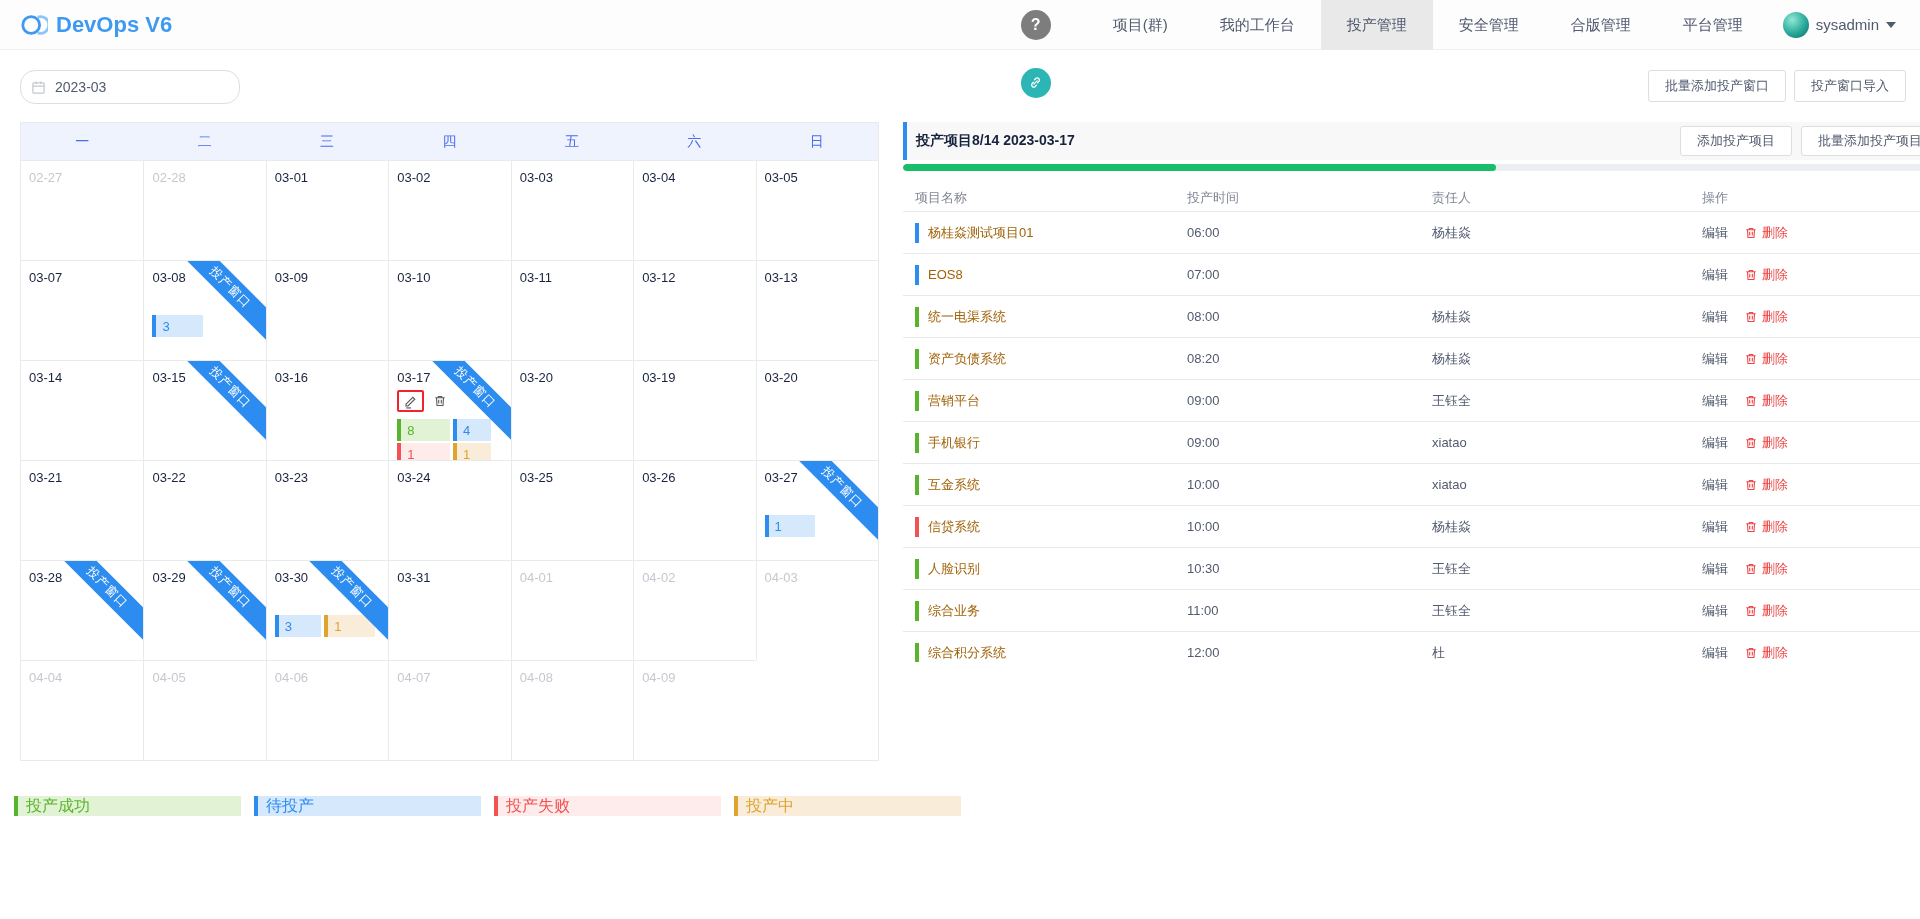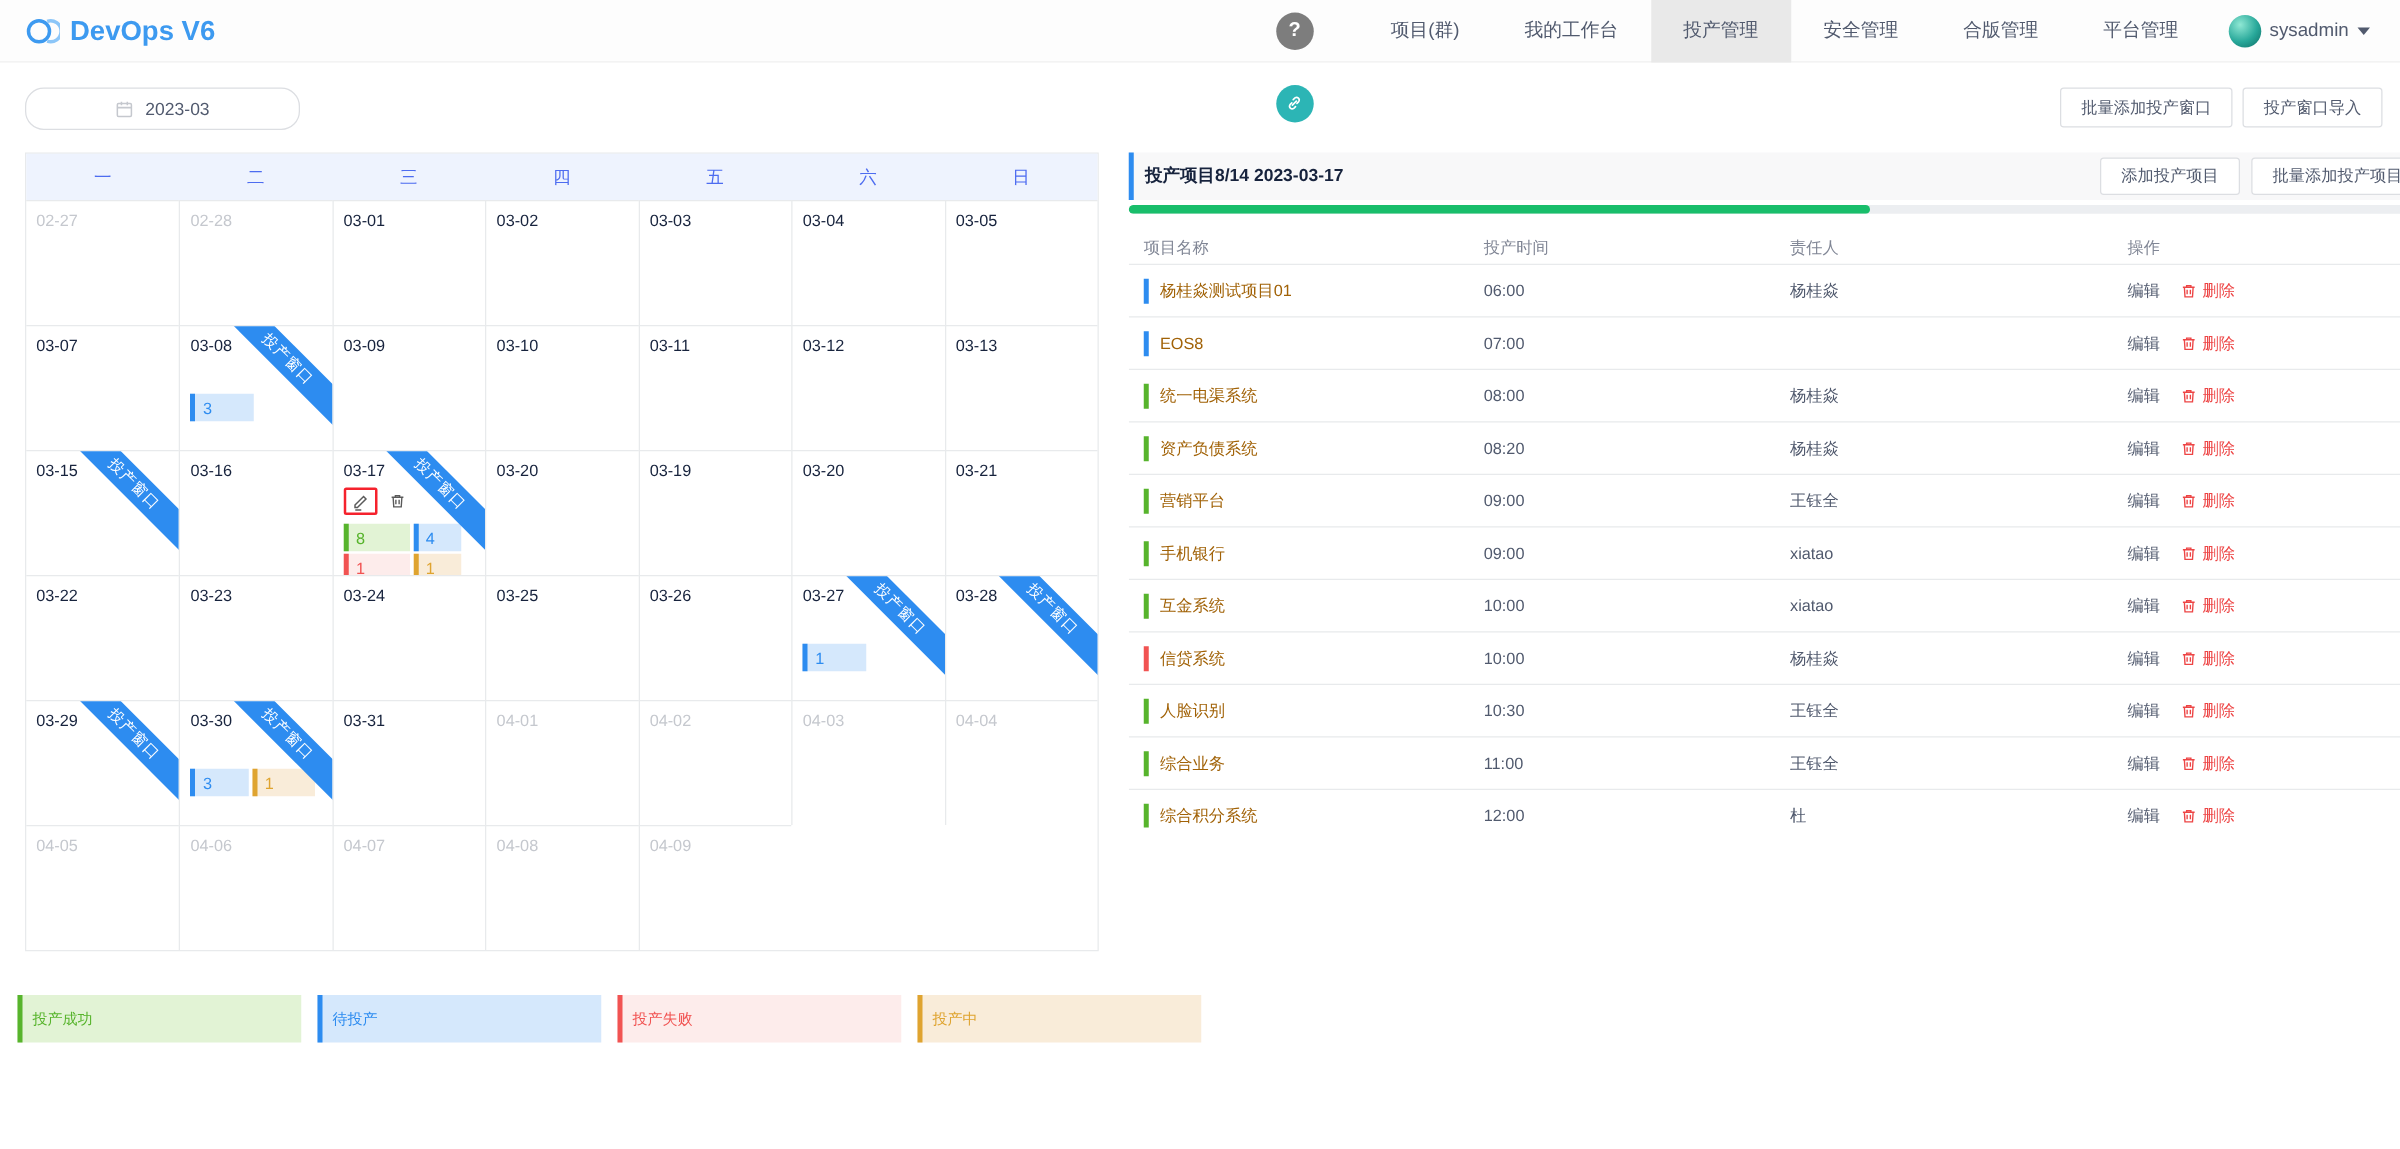--- a/index.html
+++ b/index.html
@@ -26,21 +26,21 @@
   .avatar { width:26px; height:26px; border-radius:50%;
             background:radial-gradient(circle at 35% 30%, #8fe8d4, #28a89a 55%, #0c6b63); }
   .user-name { font-size:15px; color:#515a6e; }
   .caret { width:0; height:0; border-left:5px solid transparent; border-right:5px solid transparent;
            border-top:6px solid #515a6e; }
 
   
   .month-input { position:absolute; left:20px; top:70px; width:220px; height:34px;
                  border:1px solid #dcdee2; border-radius:15px; background:#fff;
                  display:flex; align-items:center; gap:9px; padding:0 10px;
-                 font-size:14px; color:#515a6e;justify-content:center; }
+                 font-size:14px; color:#515a6e; }
   .top-btns { position:absolute; right:14px; top:70px; display:flex; gap:8px; }
   .btn { height:32px; padding:0 16px; background:#fff; border:1px solid #dcdee2;
          border-radius:3px; font-size:13px; color:#515a6e; display:flex;
          align-items:center; cursor:pointer; white-space:nowrap; }
 
   
   .calendar { position:absolute; left:20px; top:122px; width:859px;
               border:1px solid #e8eaec; }
   .cal-head { display:grid; grid-template-columns:repeat(7,1fr); height:37px;
               background:#eef3fe; }
@@ -82,22 +82,22 @@
   .tbl-head div, .tbl-row > div { padding-left:12px; }
   .tbl-row { height:42px; border-bottom:1px solid #e8eaec; font-size:13px; color:#515a6e; }
   .name-cell { display:flex; align-items:center; gap:9px; color:#a16207; }
   .row-accent { width:4px; height:20px; flex:0 0 4px; }
   .ops-cell { display:flex; align-items:center; gap:16px; }
   .op-edit { color:#515a6e; cursor:pointer; }
   .op-del { color:#ed4545; cursor:pointer; display:flex; align-items:center; gap:4px; }
 
   
   .legend { position:absolute; left:14px; top:796px; display:flex; gap:13px; }
-  .legend-item { width:227px; height:38px; display:flex; align-items:center;
-                 padding-left:8px; border-left:4px solid; font-size:12px; }
+  .legend-item { width:227px; height:20px; display:flex; align-items:center;
+                 padding-left:8px; border-left:4px solid; font-size:16px; }
 </style>
 </head>
 <body>
 
 <div class="hdr">
   <div class="logo">
     <span style="display:flex">
       <svg width="28" height="28" viewBox="0 0 30 30">
         <circle cx="12" cy="15" r="9" stroke="#3d9af0" stroke-width="3" fill="none"></circle>
         <path d="M19 6.5a9 9 0 1 1 0 17" stroke="#8cc6f8" stroke-width="3" fill="none"></path>
@@ -190,20 +190,21 @@
       <div class="cal-cell"><span class="cal-date">03-08</span><div class="ribbon">投产窗口</div><div class="bars gap">
           <div class="bar-row">
             <div class="bar" style="border-left-color: rgb(45, 140, 240); background: rgb(213, 232, 252); color: rgb(45, 140, 240); width: 48%;">3</div>
           </div>
         </div></div>
       <div class="cal-cell"><span class="cal-date">03-09</span></div>
       <div class="cal-cell"><span class="cal-date">03-10</span></div>
       <div class="cal-cell"><span class="cal-date">03-11</span></div>
       <div class="cal-cell"><span class="cal-date">03-12</span></div>
       <div class="cal-cell"><span class="cal-date">03-13</span></div>
+      <div class="cal-cell"><span class="cal-date">03-14</span></div>
       <div class="cal-cell"><span class="cal-date">03-15</span><div class="ribbon">投产窗口</div></div>
       <div class="cal-cell"><span class="cal-date">03-16</span></div>
       <div class="cal-cell"><span class="cal-date">03-17</span><div class="ribbon">投产窗口</div><div class="tools">
           <span class="tool-box">
             <svg width="15" height="15" viewBox="0 0 14 14" fill="none" stroke="#5a5a5a" stroke-width="1.1">
               <path d="M2.8 9.4L9.2 3l1.8 1.8-6.4 6.4H2.8V9.4z"></path>
               <path d="M3 13h4.5"></path>
             </svg>
           </span>
           <span class="tool-plain">

